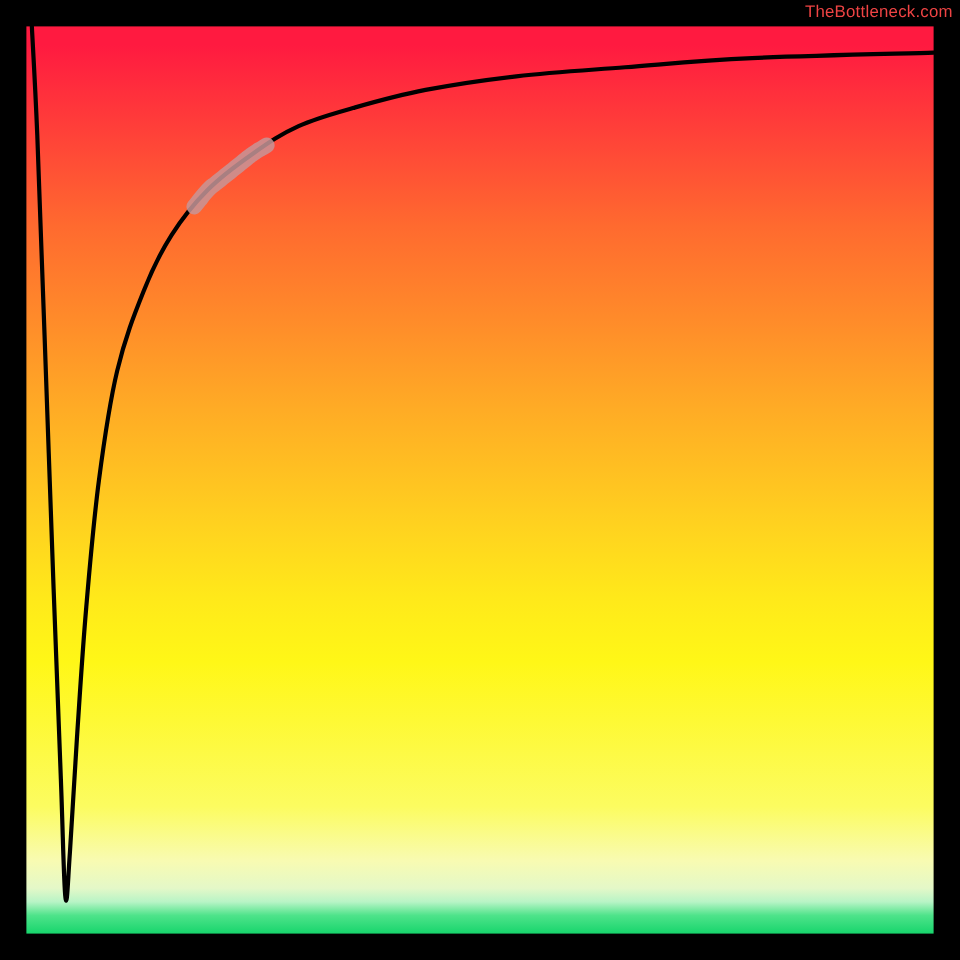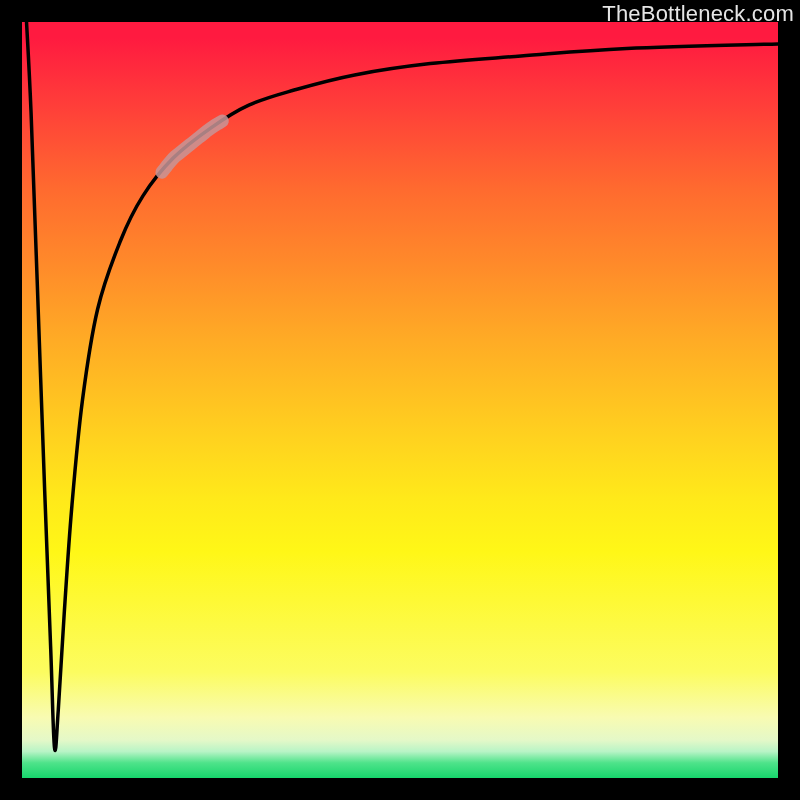--- a/index.html
+++ b/index.html
@@ -37,23 +37,23 @@
       #e4f8c8 95%,
       #b8f4c6 96.5%,
       #4ee38a 98%,
       #17d56c 100%);
     box-sizing: border-box;
   }
   .watermark {
     position: absolute;
     top: 1px;
     right: 6px;
-    font-size: 22px;
+    font-size: 14px;
     font-weight: 400;
-    color: #e5e5e5;
+    color: #ef4444;
     font-family: Arial, Helvetica, sans-serif;
     letter-spacing: 0.2px;
   }
   svg.curve {
     position: absolute;
     left: 22px;
     top: 22px;
     width: 756px;
     height: 756px;
     overflow: visible;

